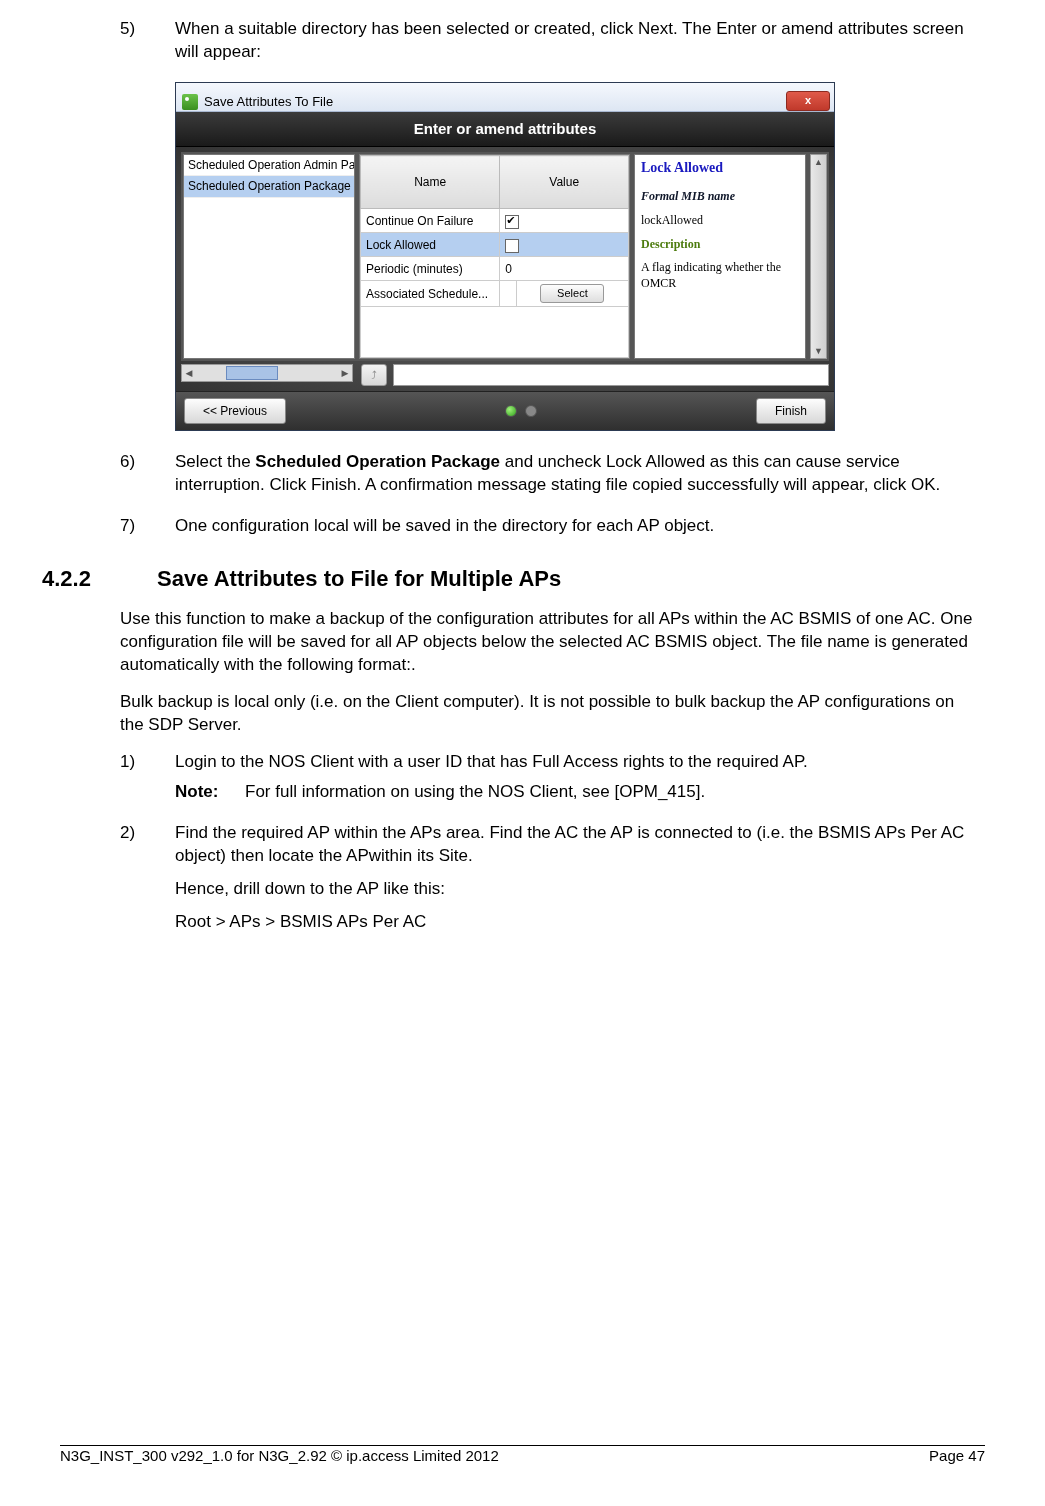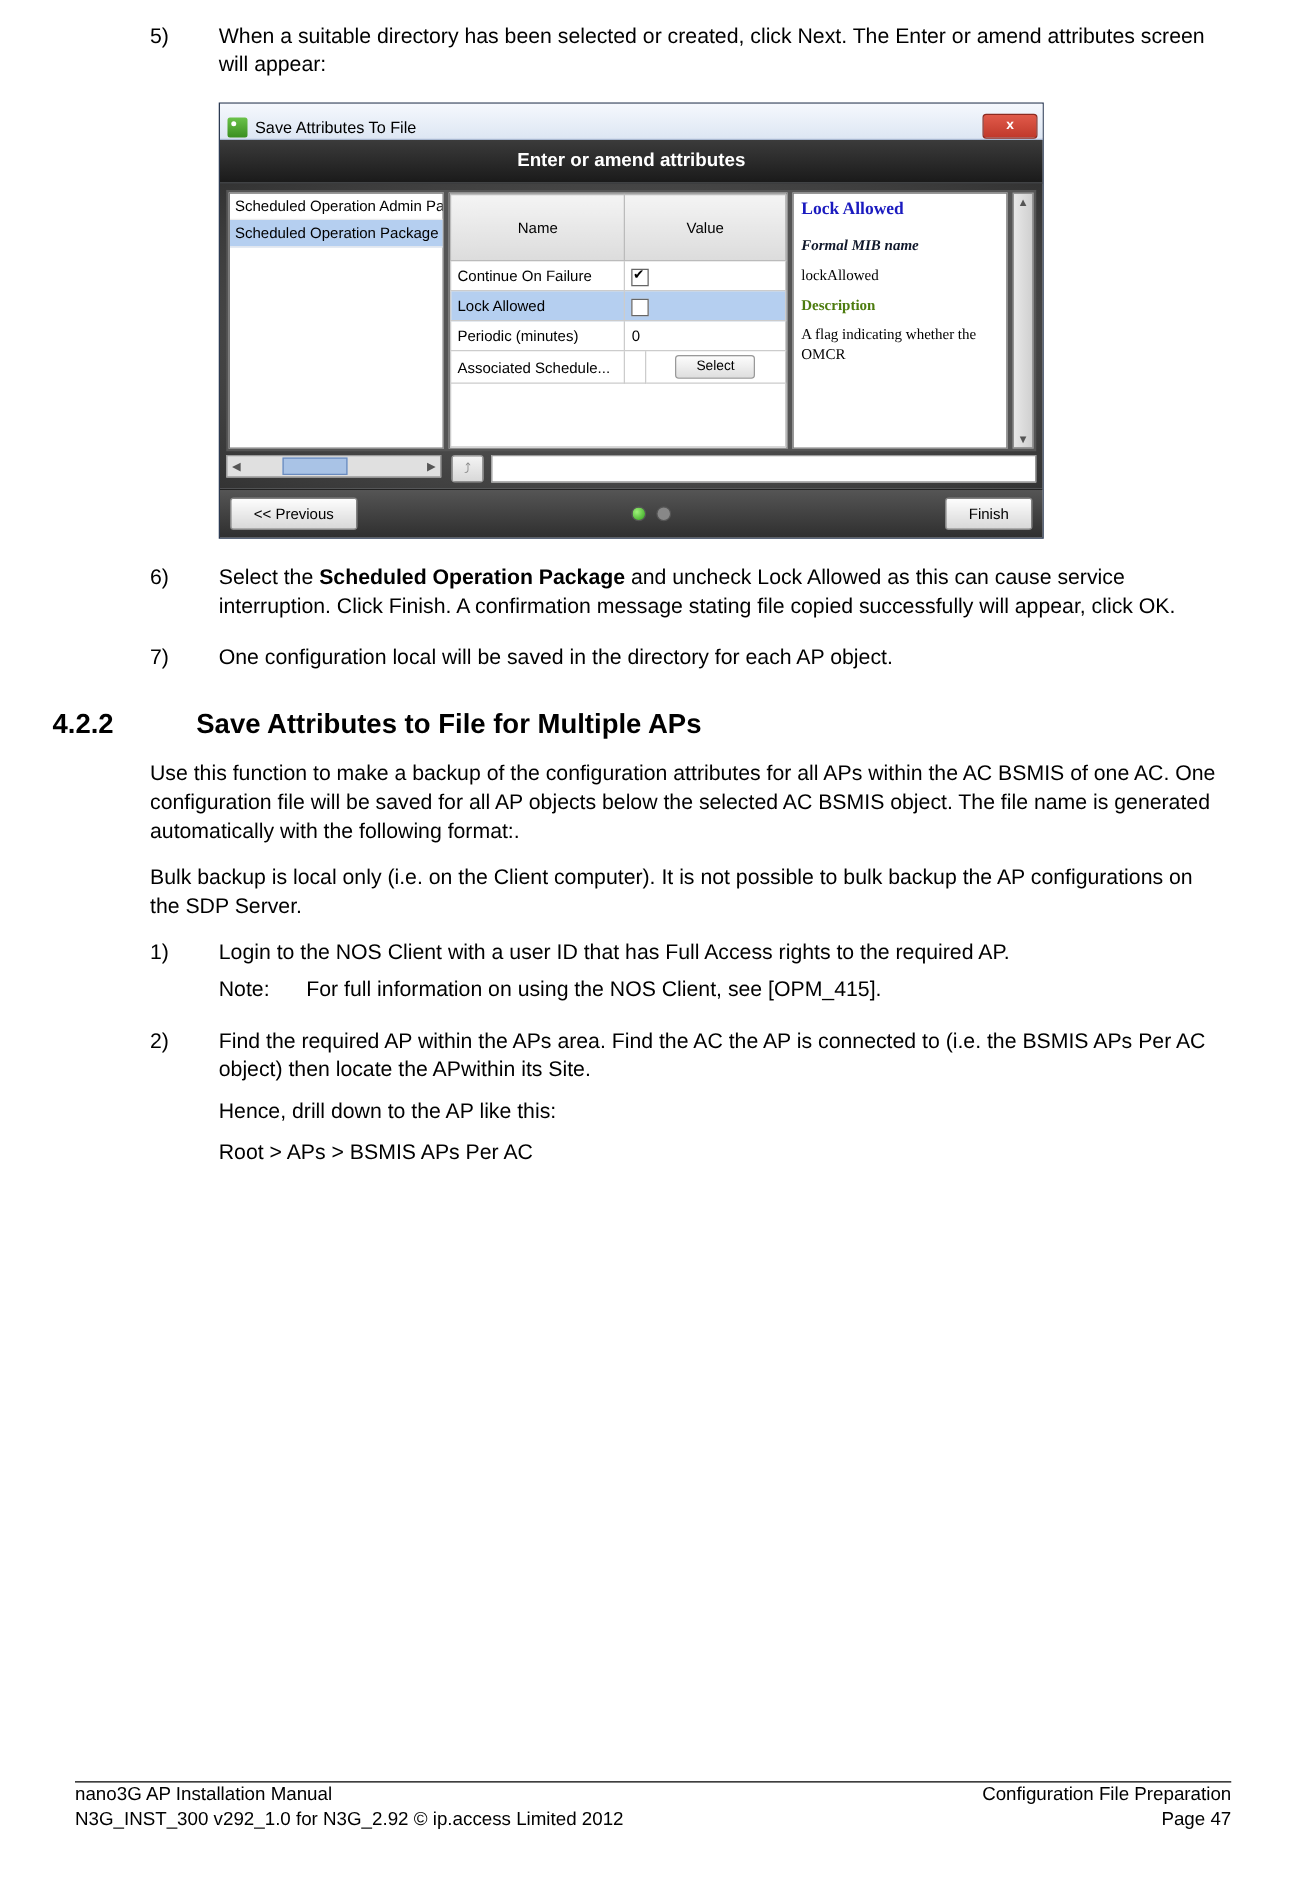--- a/index.html
+++ b/index.html
@@ -49,21 +49,21 @@
   .para {
     margin-bottom: 14px;
     margin-left: 55px;
   }
   .note-row {
     display:flex;
     margin-top:8px;
   }
   .note-label {
     flex:0 0 70px;
-    font-weight:normal;
+    font-weight:bold;
   }
   .note-body {
     flex:1;
   }
   .sub {
     margin-top:10px;
   }
   
   .dialog-wrap {
     margin: 10px 0 20px 55px;
@@ -394,21 +394,17 @@
         <div>Find the required AP within the APs area. Find the AC the AP is connected to (i.e. the BSMIS APs Per AC object) then locate the APwithin its Site.</div>
         <div class="sub">Hence, drill down to the AP like this:</div>
         <div class="sub">Root &gt; APs &gt; BSMIS APs Per AC</div>
       </div>
     </div>
   </div>
 
   <div class="page-footer">
     <hr class="footer-rule">
     <div class="row">
-      <span>nano3G AP Installation Manual</span>
-      <span>Configuration File Preparation</span>
-    </div>
-    <div class="row">
       <span>N3G_INST_300 v292_1.0 for N3G_2.92 © ip.access Limited 2012</span>
       <span>Page 47</span>
     </div>
   </div>
 </div>
 
 </body></html>

